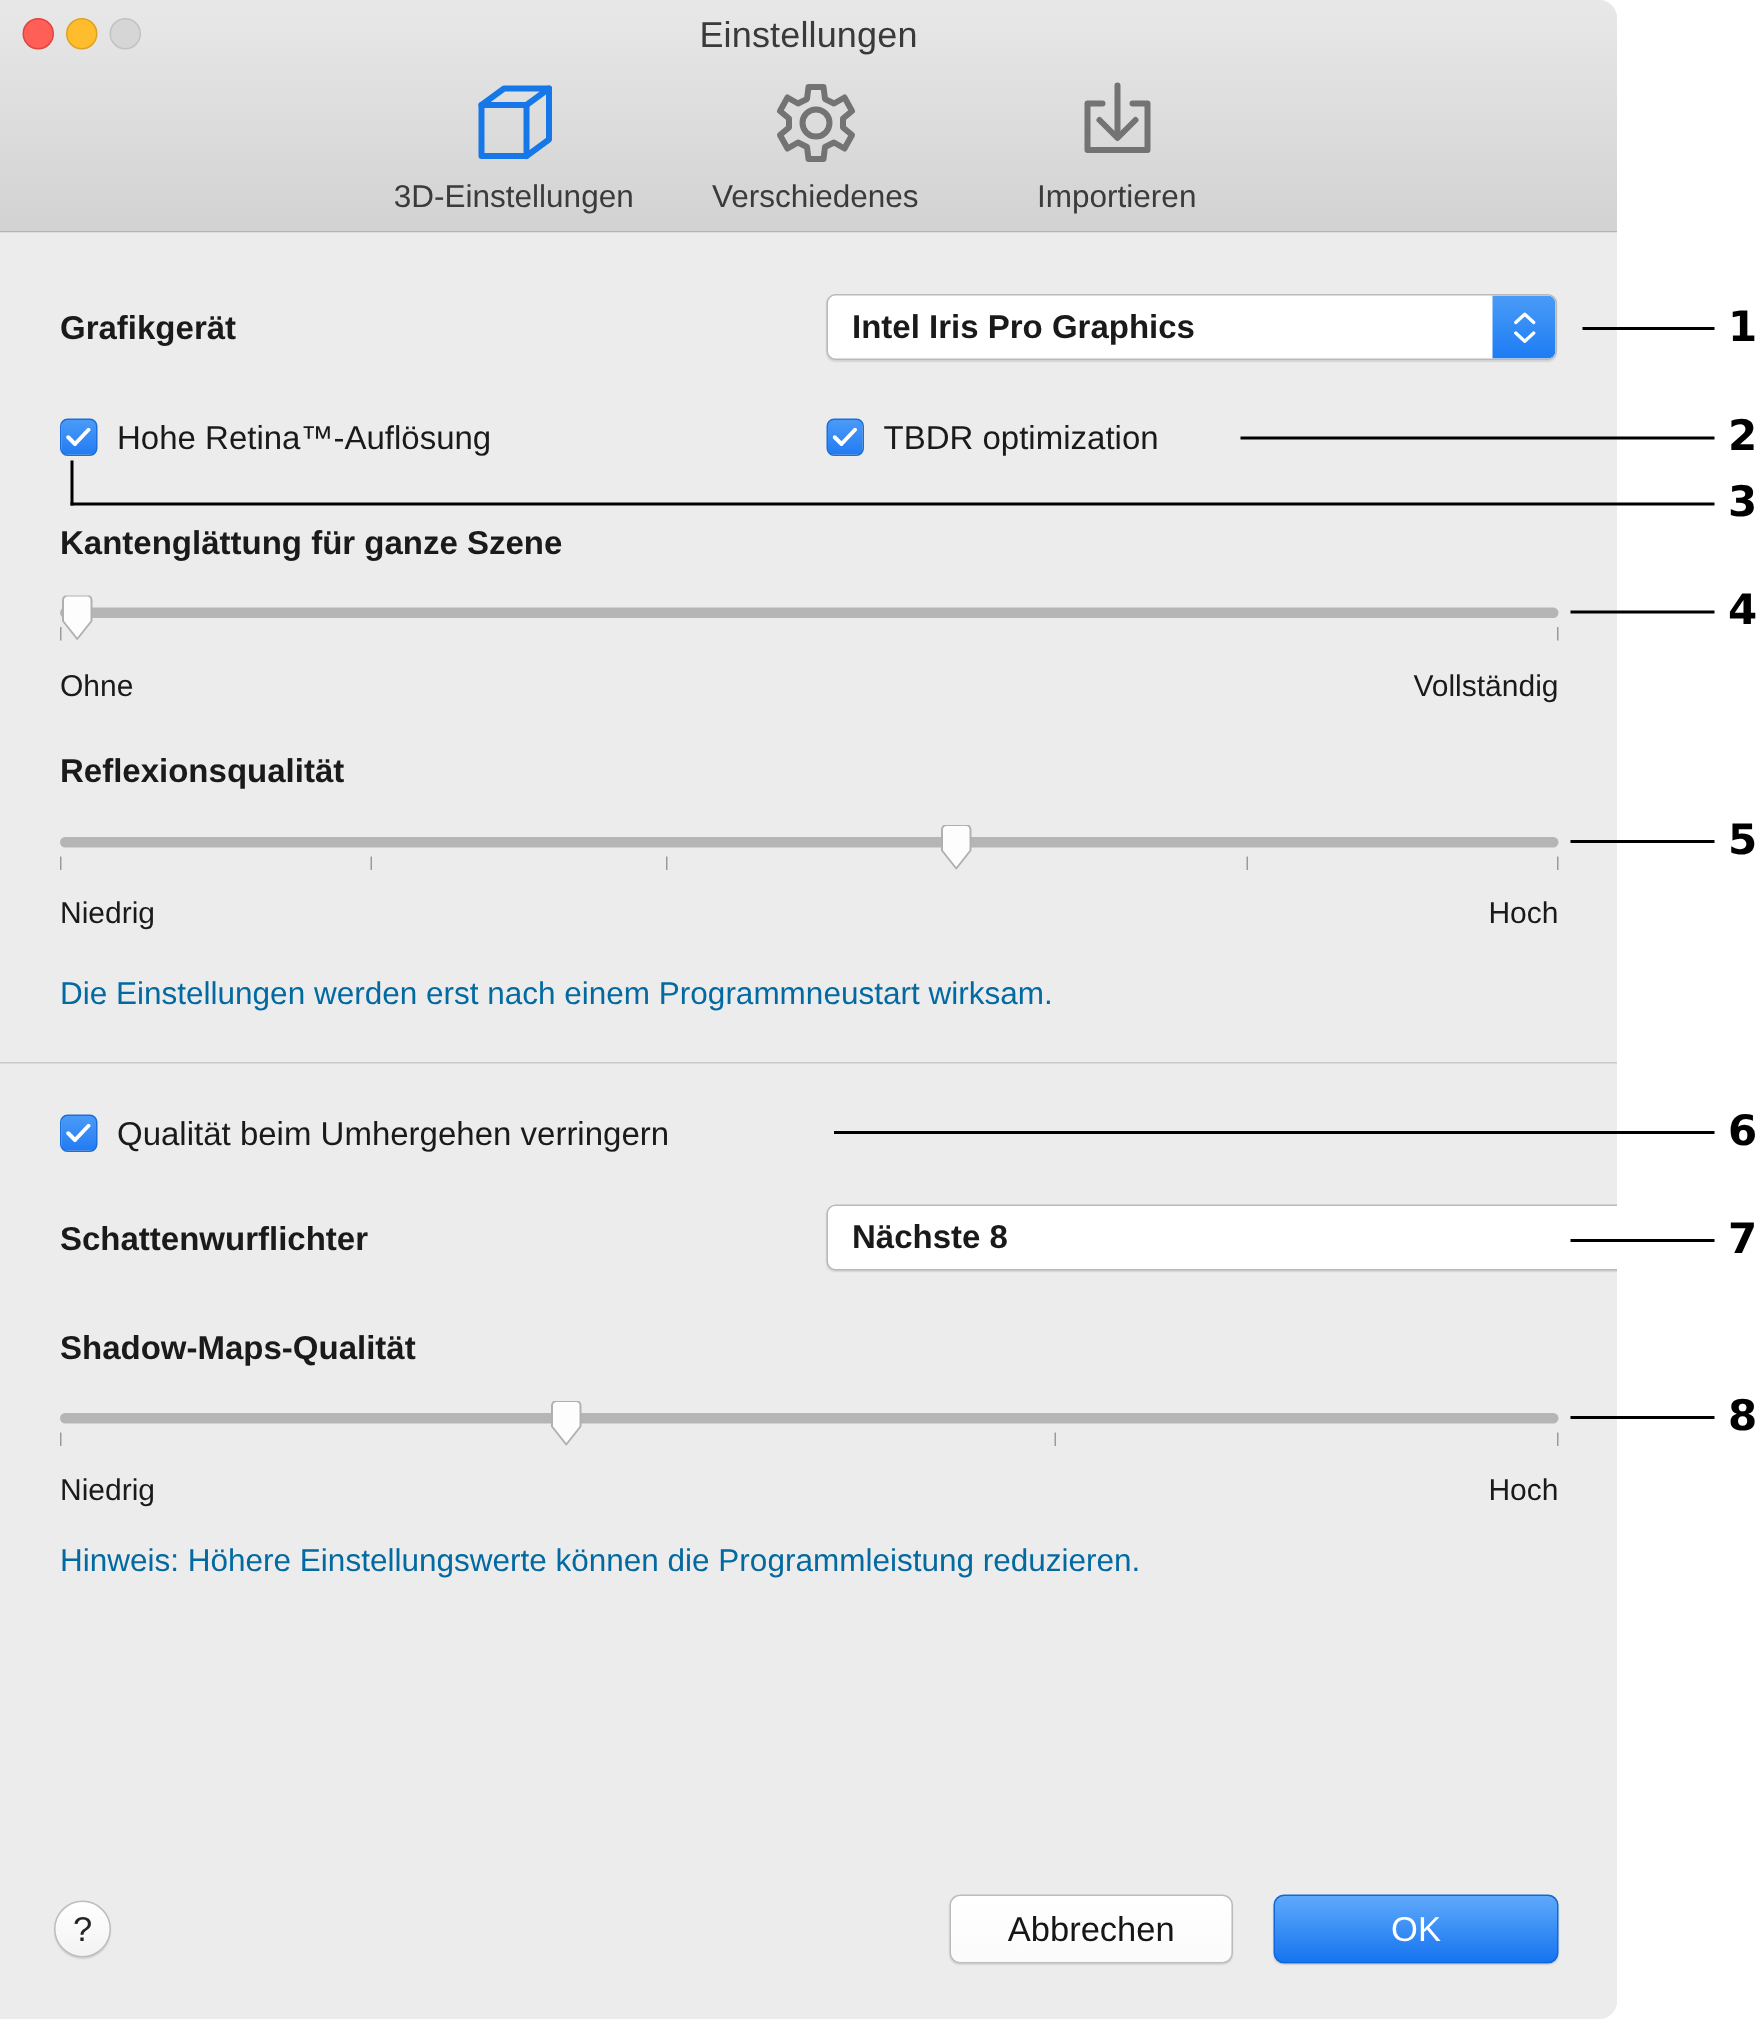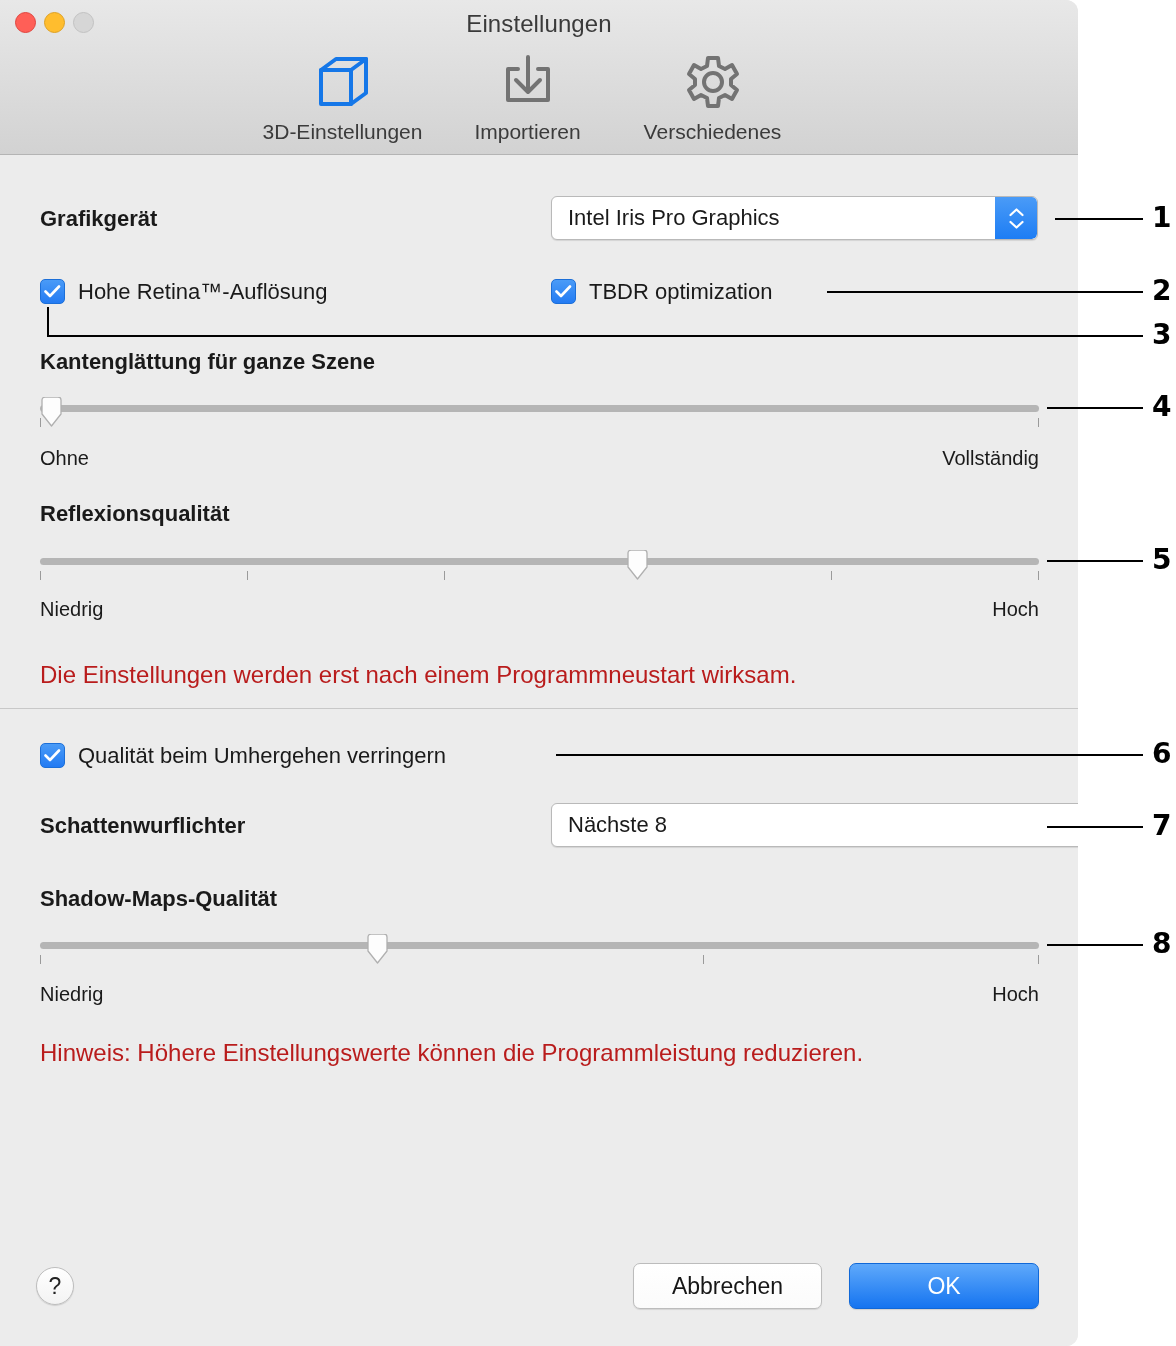--- a/index.html
+++ b/index.html
@@ -65,21 +65,21 @@
     letter-spacing: 0.1px;
   }
 
   
   .toolbar {
     position: absolute;
     top: 52px;
     left: 250px;
     display: flex;
     align-items: flex-end;
-    gap: 0px;
+    gap: 16px;
   }
   .tbitem {
     width: 185px;
     text-align: center;
     cursor: default;
   }
   .tbicon {
     height: 60px;
     display: flex;
     align-items: center;
@@ -120,20 +120,21 @@
     display: flex;
     align-items: center;
     overflow: hidden;
   }
   .popup .ptext {
     flex: 1;
     padding-left: 16px;
     font-size: 22px;
     color: #1a1a1a;
     white-space: nowrap;
+    font-weight: bold;
   }
   .popup .parrows {
     width: 42px;
     height: 100%;
     background: linear-gradient(to bottom, #4a9bf7 0%, #1d7df4 100%);
     display: flex;
     flex-direction: column;
     align-items: center;
     justify-content: center;
     gap: 3px;
@@ -190,24 +191,23 @@
   }
   .endlabel {
     position: absolute;
     font-size: 20px;
     color: #1a1a1a;
     white-space: nowrap;
   }
 
   .note {
     position: absolute;
-    font-size: 24px;
-    color: #b91c1c;
+    font-size: 21px;
+    color: #0369a1;
     white-space: nowrap;
-    margin-top: 10px;
   }
 
   .divider {
     position: absolute;
     height: 1px;
     background: #c8c8c8;
   }
 
   
   .helpbtn {
@@ -284,40 +284,40 @@
               <path d="M36 51 L51 40 L51 6"></path>
             </g>
           </svg>
         </div>
         <div class="tblabel">3D-Einstellungen</div>
       </div>
 
       <div class="tbitem">
         <div class="tbicon">
           <svg width="56" height="58" viewBox="0 0 56 58">
+            <g fill="none" stroke="#737373" stroke-width="4" stroke-linejoin="round">
+              <path d="M23 5 L33 5 L34 13 L40 16 L47 12 L52 21 L46 26 L46 32 L52 37 L47 46 L40 42 L34 45 L33 53 L23 53 L22 45 L16 42 L9 46 L4 37 L10 32 L10 26 L4 21 L9 12 L16 16 L22 13 Z"></path>
+              <circle cx="28" cy="29" r="9"></circle>
+            </g>
+          </svg>
+        </div>
+        <div class="tblabel">Verschiedenes</div>
+      </div>
+
+      <div class="tbitem">
+        <div class="tbicon">
+          <svg width="56" height="58" viewBox="0 0 56 58">
             <g fill="none" stroke="#737373" stroke-width="4" stroke-linejoin="round" stroke-linecap="round">
               <path d="M18 16 L8 16 L8 47 L48 47 L48 16 L38 16"></path>
               <path d="M28 4 L28 38"></path>
               <path d="M16 27 L28 39 L40 27"></path>
             </g>
           </svg>
         </div>
         <div class="tblabel">Importieren</div>
-      </div>
-
-      <div class="tbitem">
-        <div class="tbicon">
-          <svg width="56" height="58" viewBox="0 0 56 58">
-            <g fill="none" stroke="#737373" stroke-width="4" stroke-linejoin="round">
-              <path d="M23 5 L33 5 L34 13 L40 16 L47 12 L52 21 L46 26 L46 32 L52 37 L47 46 L40 42 L34 45 L33 53 L23 53 L22 45 L16 42 L9 46 L4 37 L10 32 L10 26 L4 21 L9 12 L16 16 L22 13 Z"></path>
-              <circle cx="28" cy="29" r="9"></circle>
-            </g>
-          </svg>
-        </div>
-        <div class="tblabel">Verschiedenes</div>
       </div>
 
     </div>
   </div>
 
   <div class="content">
 
     <div class="row-label" style="left:40px; top:51px;">Grafikgerät</div>
 
     <div class="popup" style="left:551px; top:41px; width:487px;">

